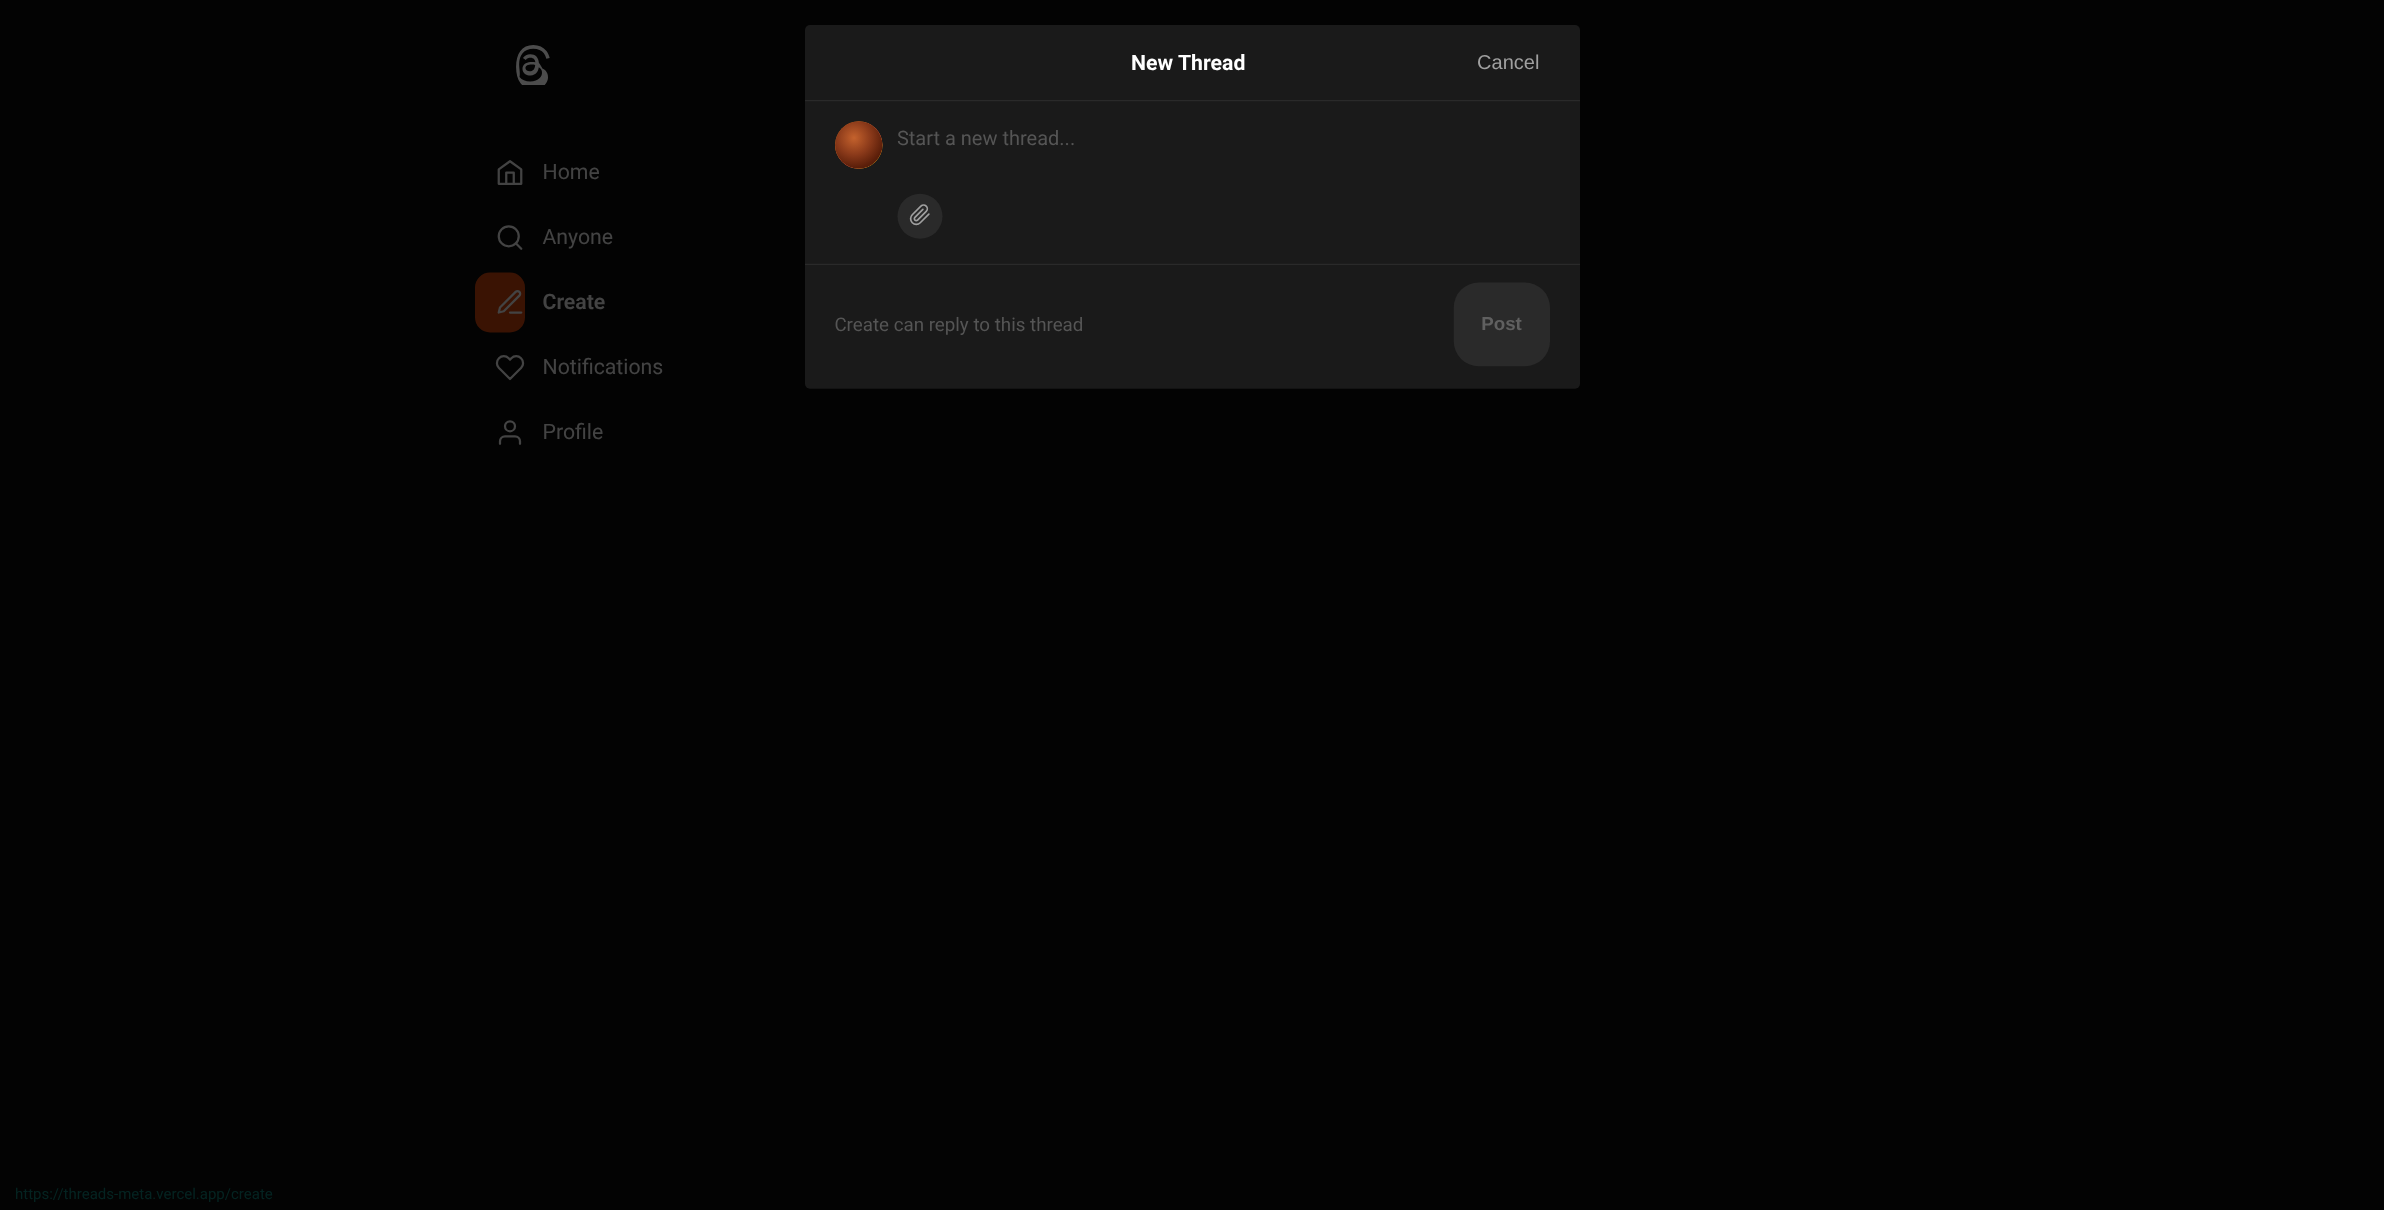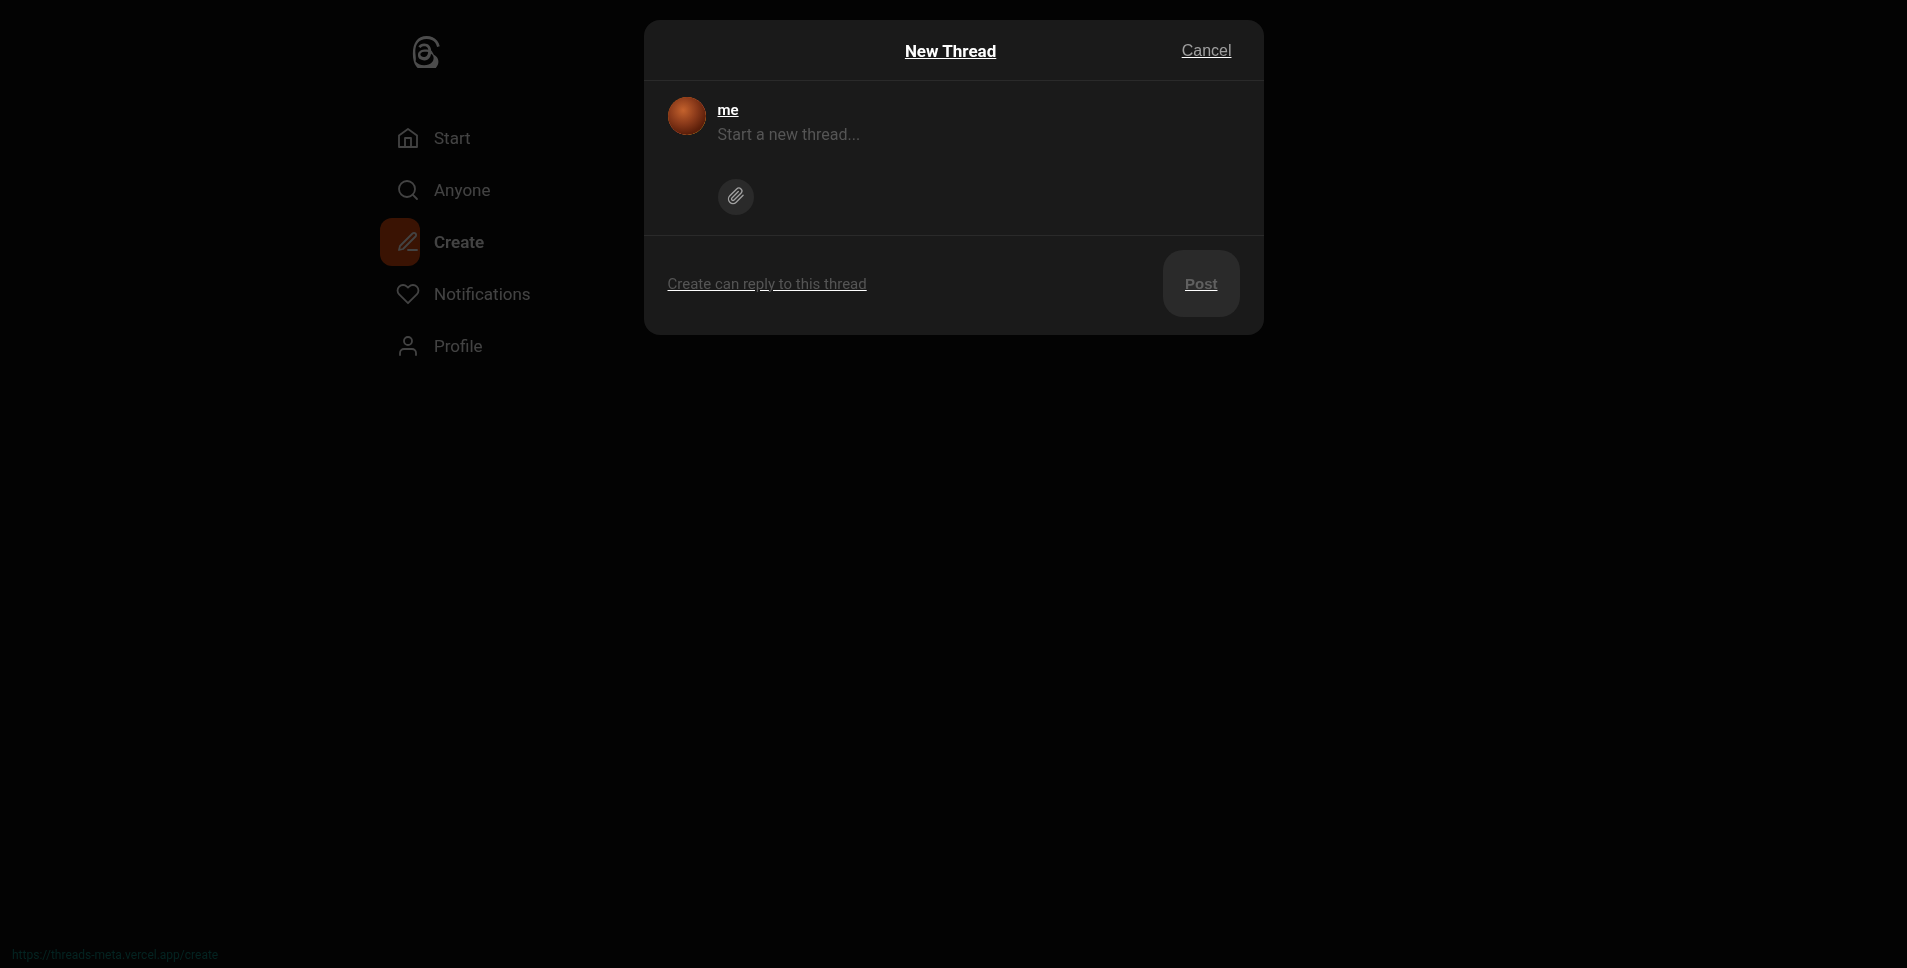--- a/index.html
+++ b/index.html
@@ -90,25 +90,24 @@
       background: rgba(0,0,0,0.7);
       display: flex;
       align-items: flex-start;
       justify-content: center;
       padding-top: 0;
       z-index: 100;
     }
 
     .modal {
       background: #1a1a1a;
-      border-radius: 16px;
+      border-radius: 4px;
       width: 620px;
       margin-top: 20px;
       overflow: hidden;
-      text-decoration: underline;
     }
 
     .modal-header {
       display: flex;
       align-items: center;
       justify-content: space-between;
       padding: 18px 24px 16px;
       border-bottom: 1px solid #2a2a2a;
     }
 
@@ -250,21 +249,21 @@
 
   <nav class="nav-items">
 
     <div class="nav-item">
       <span class="nav-icon">
         <svg width="24" height="24" viewBox="0 0 24 24" fill="none" stroke="currentColor" stroke-width="1.8" stroke-linecap="round" stroke-linejoin="round">
           <path d="M3 9.5L12 3l9 6.5V21H3V9.5z"></path>
           <path d="M9 21V12h6v9"></path>
         </svg>
       </span>
-      <span>Start</span>
+      <span>Home</span>
     </div>
 
     <div class="nav-item">
       <span class="nav-icon">
         <svg width="24" height="24" viewBox="0 0 24 24" fill="none" stroke="currentColor" stroke-width="1.8" stroke-linecap="round" stroke-linejoin="round">
           <circle cx="11" cy="11" r="8"></circle>
           <line x1="21" y1="21" x2="16.65" y2="16.65"></line>
         </svg>
       </span>
       <span>Anyone</span>
@@ -311,21 +310,20 @@
     </div>
 
     <div class="modal-body">
       <div class="thread-compose">
 
         <div class="user-avatar">
           <div class="avatar-img"></div>
         </div>
 
         <div class="compose-area">
-          <div class="username">me</div>
           <textarea class="thread-input" rows="2" placeholder="Start a new thread..." style=""></textarea>
           <div class="attachment-area">
             <button class="attach-btn">
               <span>
                 <svg width="18" height="18" viewBox="0 0 24 24" fill="none" stroke="currentColor" stroke-width="1.8" stroke-linecap="round" stroke-linejoin="round">
                   <path d="M21.44 11.05l-9.19 9.19a6 6 0 0 1-8.49-8.49l9.19-9.19a4 4 0 0 1 5.66 5.66l-9.2 9.19a2 2 0 0 1-2.83-2.83l8.49-8.48"></path>
                 </svg>
               </span>
             </button>
           </div>

